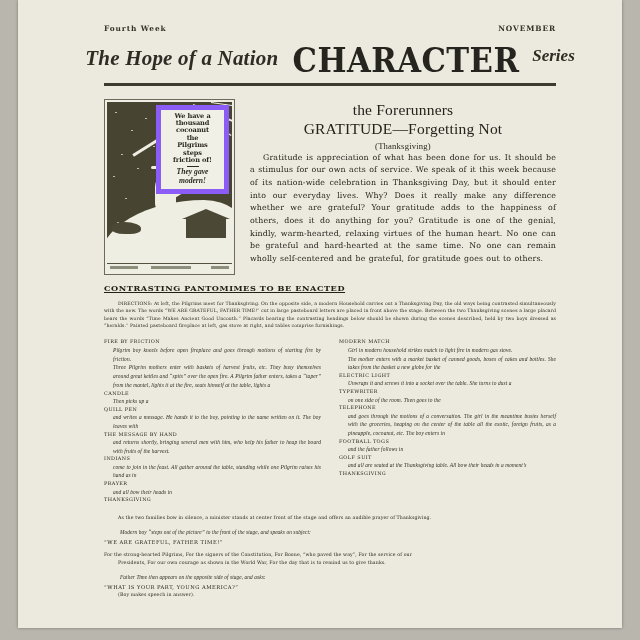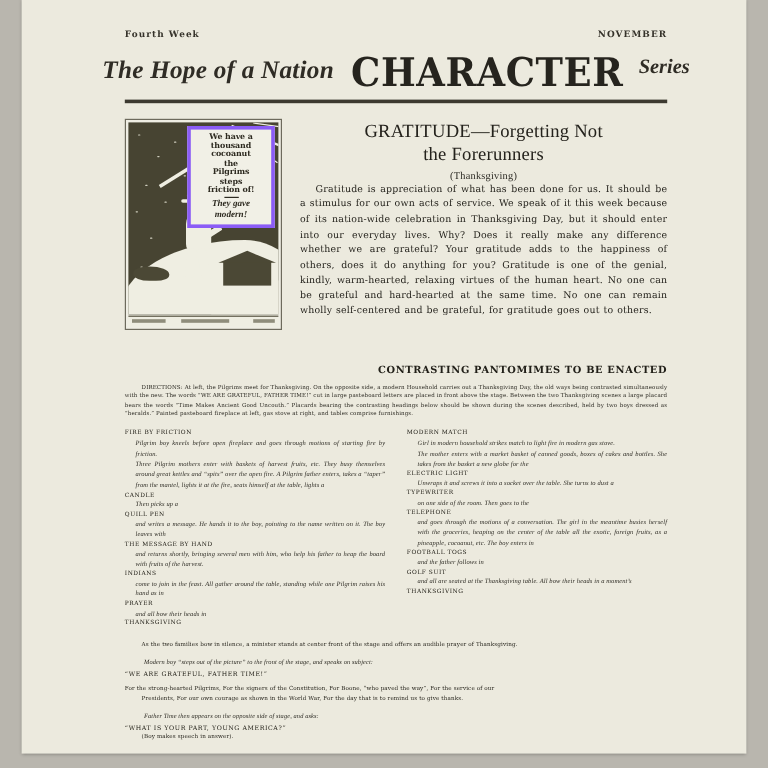--- a/index.html
+++ b/index.html
@@ -235,21 +235,21 @@
     width: 12px; height: 5px;
     background: #efeee2;
     transform: rotate(-32deg);
     border-radius: 1px;
   }
   .caption-box {
     position: absolute;
     right: 3px; top: 3px;
     width: 73px;
     background: #f1f0e6;
-    border: 3px solid #8b5cf6;
+    border: 5px solid #8b5cf6;
     padding: 3px 2px 4px 2px;
     box-sizing: border-box;
     text-align: center;
   }
   .caption-line {
     font-family: "DejaVu Serif", serif;
     font-weight: bold;
     font-size: 6.6px;
     line-height: 1.12;
     color: #2d2a20;
@@ -314,27 +314,28 @@
     line-height: 1.62;
     color: #26241e;
     text-align: justify;
     text-indent: 13px;
     letter-spacing: 0.15px;
     word-spacing: 0.6px;
   }
 
   
   .section-head {
-    text-align: right;
+    text-align: left;
     font-family: "DejaVu Serif", serif;
     font-weight: bold;
     font-size: 8.2px;
     letter-spacing: 0.55px;
     color: #222019;
-    margin-top: 28px;
+    margin-top: 8px;
+    text-decoration: underline;
   }
   .directions {
     margin-top: 7px;
     font-family: "DejaVu Serif", serif;
     font-size: 4.6px;
     line-height: 1.62;
     color: #2a2821;
     text-align: justify;
     text-indent: 14px;
     letter-spacing: 0.1px;
@@ -485,22 +486,22 @@
       </div>
       <div class="illus-credit">
         <div class="credit-mark" style="left:3px;  width:28px;"></div>
         <div class="credit-mark" style="left:44px; width:40px;"></div>
         <div class="credit-mark" style="left:104px;width:18px;"></div>
       </div>
     </div>
 
     <div class="headcol">
       <div class="art-title">
+        <div>the Forerunners</div>
         <div>GRATITUDE—Forgetting Not</div>
-        <div>the Forerunners</div>
       </div>
       <div class="art-sub">(Thanksgiving)</div>
       <div class="lead">Gratitude is appreciation of what has been done for us. It should be a stimulus for our own acts of service. We speak of it this week because of its nation-wide celebration in Thanksgiving Day, but it should enter into our everyday lives. Why? Does it really make any difference whether we are grateful? Your gratitude adds to the happiness of others, does it do anything for you? Gratitude is one of the genial, kindly, warm-hearted, relaxing virtues of the human heart. No one can be grateful and hard-hearted at the same time. No one can remain wholly self-centered and be grateful, for gratitude goes out to others.</div>
     </div>
   </div>
 
   <div class="section-head">CONTRASTING PANTOMIMES TO BE ENACTED</div>
   <div class="directions">DIRECTIONS: At left, the Pilgrims meet for Thanksgiving. On the opposite side, a modern Household carries out a Thanksgiving Day, the old ways being contrasted simultaneously with the new. The words “WE ARE GRATEFUL, FATHER TIME!” cut in large pasteboard letters are placed in front above the stage. Between the two Thanksgiving scenes a large placard bears the words “Time Makes Ancient Good Uncouth.” Placards bearing the contrasting headings below should be shown during the scenes described, held by two boys dressed as “heralds.” Painted pasteboard fireplace at left, gas stove at right, and tables comprise furnishings.</div>
 
   <div class="columns">

